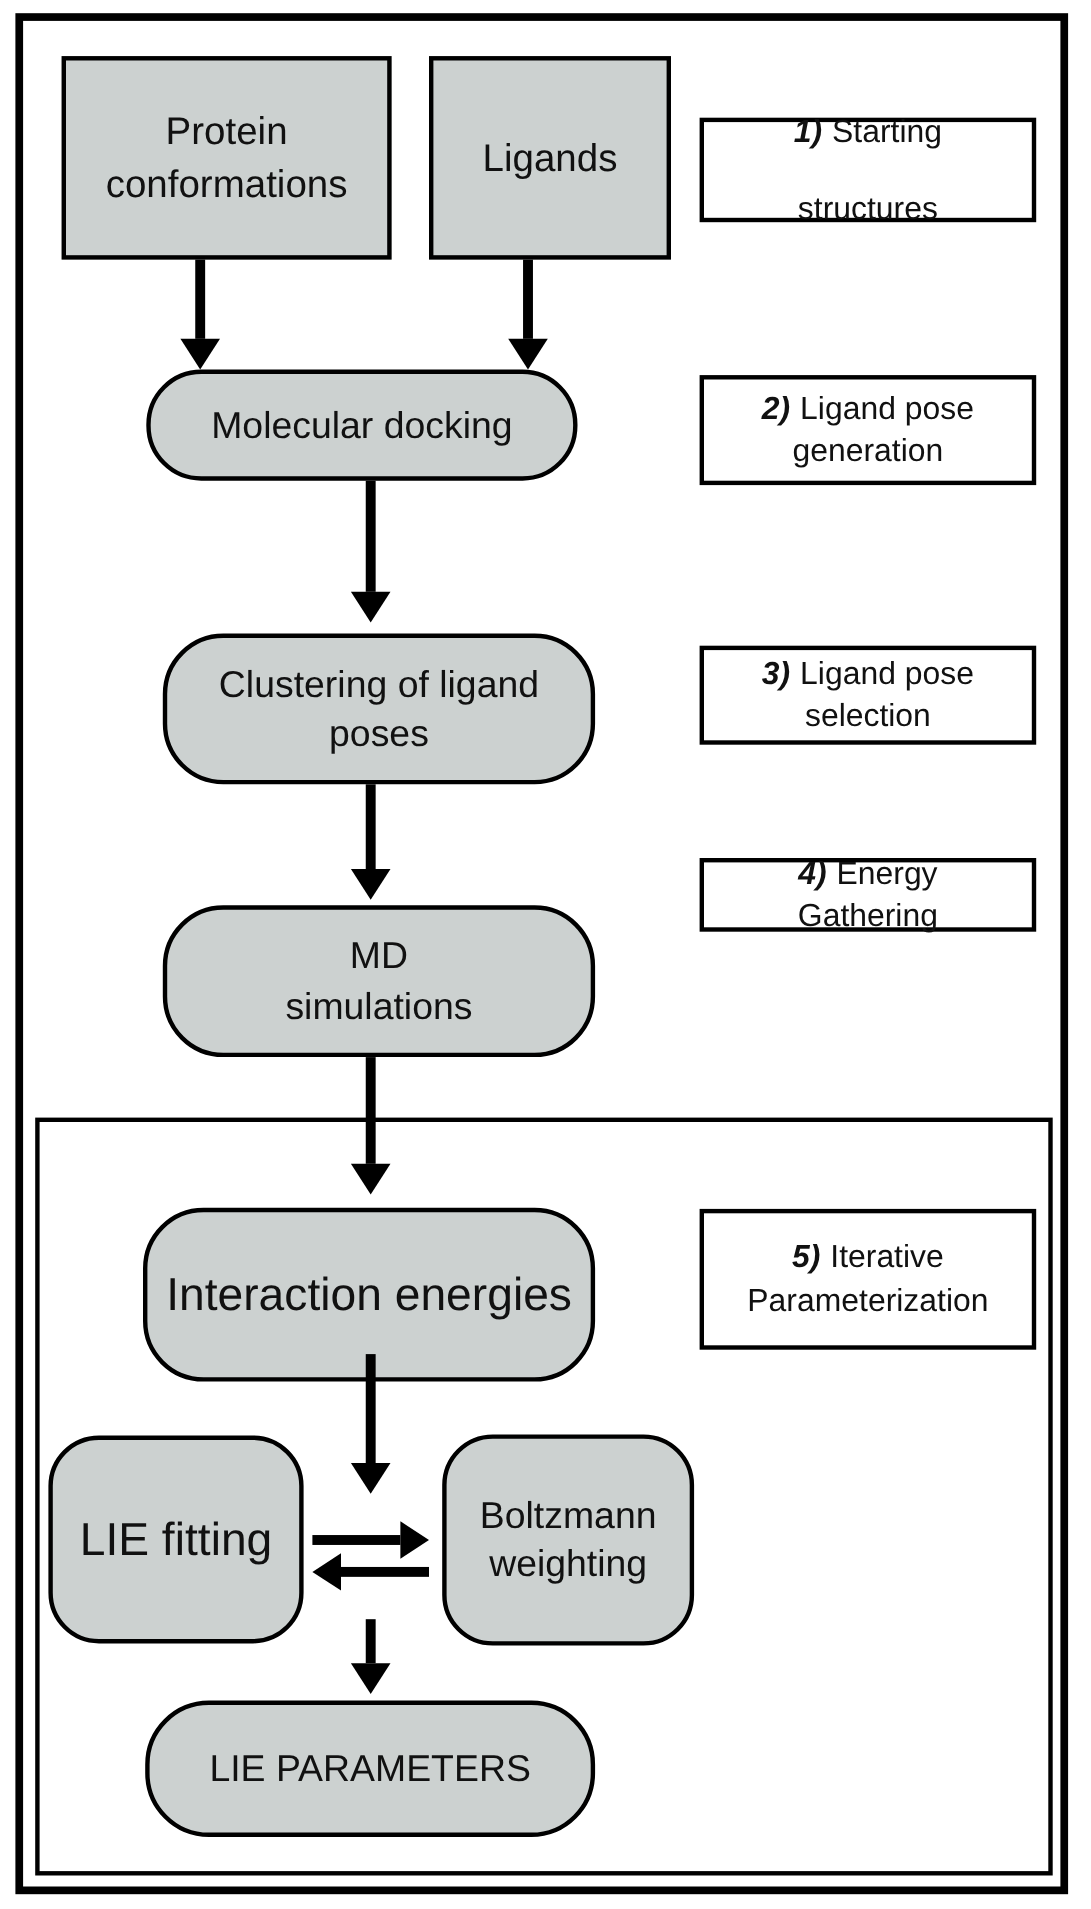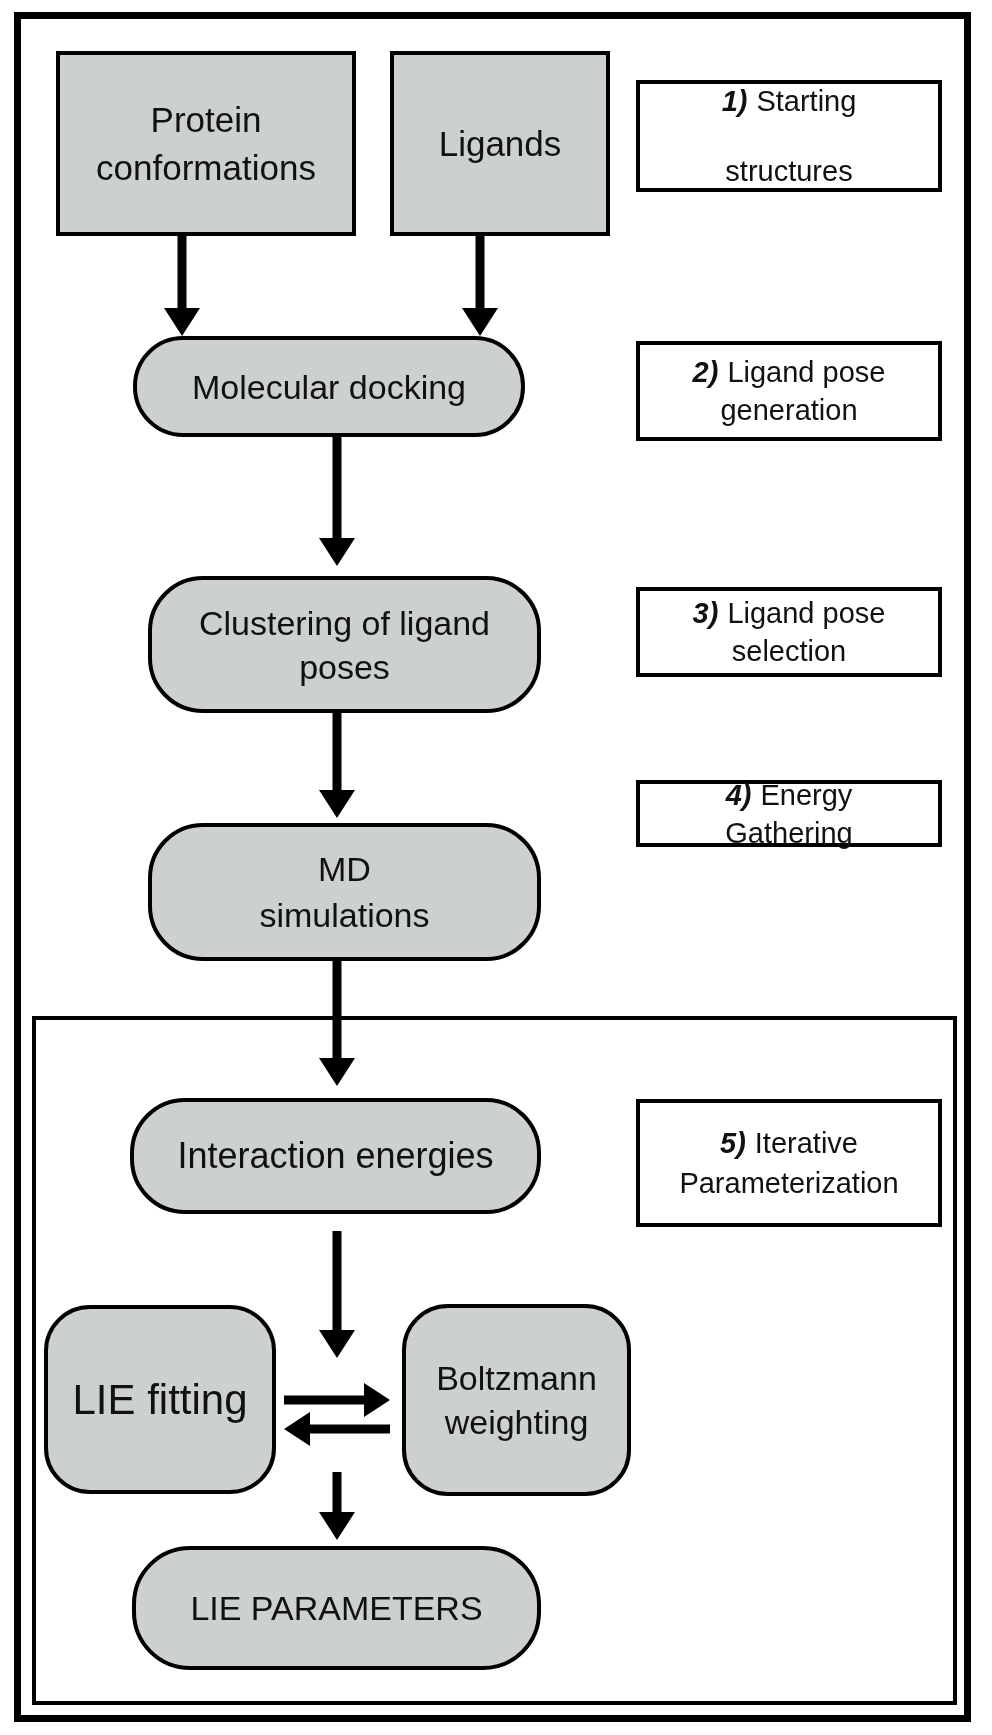--- a/index.html
+++ b/index.html
@@ -20,26 +20,26 @@
     left:636px;width:306px;display:flex;flex-direction:column;justify-content:center;
     align-items:center;text-align:center;font-size:29px;line-height:38px;
   }
   .snum{font-weight:bold;font-style:italic;margin-right:9px;}
   
   #n-protein{left:56px;top:51px;width:300px;height:185px;line-height:48px;}
   #n-ligands{left:390px;top:51px;width:220px;height:185px;}
   #n-docking{left:133px;top:336px;width:392px;height:101px;border-radius:50px;font-size:34px;}
   #n-clustering{left:148px;top:576px;width:393px;height:137px;border-radius:55px;font-size:34px;line-height:44px;}
   #n-md{left:148px;top:823px;width:393px;height:138px;border-radius:55px;font-size:34px;}
-  #n-interaction{left:130px;top:1098px;width:411px;height:116px;border-radius:55px;font-size:36px;}
+  #n-interaction{left:130px;top:1098px;width:411px;height:158px;border-radius:55px;font-size:42px;}
   #n-liefit{left:44px;top:1305px;width:232px;height:189px;border-radius:46px;font-size:42px;}
   #n-boltzmann{left:402px;top:1304px;width:229px;height:192px;border-radius:46px;font-size:34px;line-height:44px;}
   #n-lieparams{left:132px;top:1546px;width:409px;height:124px;border-radius:58px;font-size:34px;}
   
-  #s1{top:80px;height:112px;gap:32px;}
+  #s1{top:107px;height:95px;gap:32px;}
   #s2{top:341px;height:100px;}
   #s3{top:587px;height:90px;}
   #s4{top:780px;height:67px;}
   #s5{top:1099px;height:128px;line-height:40px;text-align:right;}
   #arrow-layer{position:absolute;left:0;top:0;width:992px;height:1735px;pointer-events:none;}
   #arrow-layer *{fill:#000;stroke:none;}
 </style>
 </head>
 <body>
 

